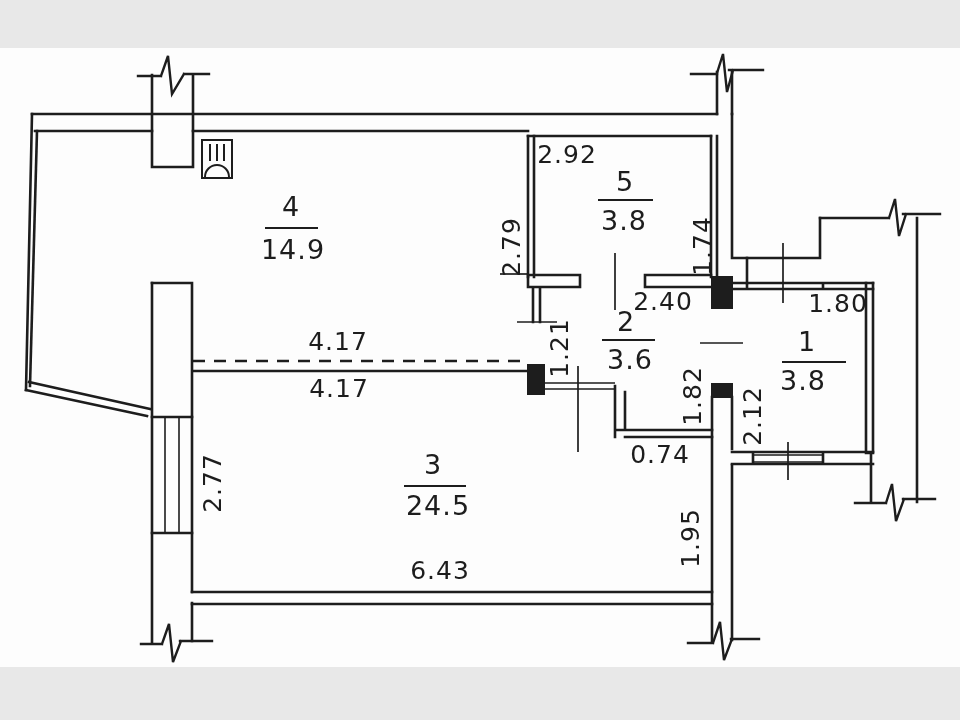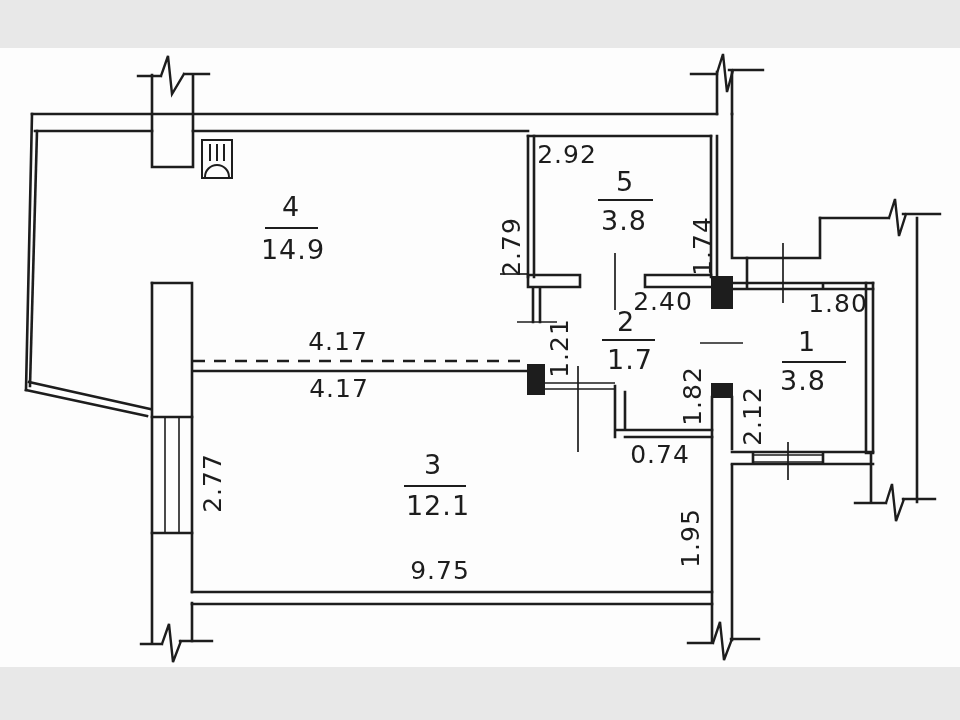--- a/index.html
+++ b/index.html
@@ -121,35 +121,35 @@
     </g>
   </svg>
 
   <div class="lbl num" style="left:291px;top:206px">4</div>
   <div class="lbl num" style="left:293px;top:249px">14.9</div>
 
   <div class="lbl num" style="left:625px;top:181px">5</div>
   <div class="lbl num" style="left:624px;top:220px">3.8</div>
 
   <div class="lbl num" style="left:626px;top:321px">2</div>
-  <div class="lbl num" style="left:630px;top:359px">1.7</div>
+  <div class="lbl num" style="left:630px;top:359px">3.6</div>
 
   <div class="lbl num" style="left:807px;top:341px">1</div>
   <div class="lbl num" style="left:803px;top:380px">3.8</div>
 
   <div class="lbl num" style="left:433px;top:464px">3</div>
-  <div class="lbl num" style="left:438px;top:505px">12.1</div>
+  <div class="lbl num" style="left:438px;top:505px">24.5</div>
 
   <div class="lbl" style="left:567px;top:154px">2.92</div>
   <div class="lbl v" style="left:511px;top:247px">2.79</div>
   <div class="lbl v" style="left:702px;top:246px">1.74</div>
   <div class="lbl" style="left:663px;top:301px">2.40</div>
   <div class="lbl" style="left:838px;top:303px">1.80</div>
   <div class="lbl" style="left:338px;top:341px">4.17</div>
   <div class="lbl" style="left:339px;top:388px">4.17</div>
   <div class="lbl v" style="left:559px;top:348px">1.21</div>
   <div class="lbl v" style="left:692px;top:396px">1.82</div>
   <div class="lbl v" style="left:752px;top:416px">2.12</div>
   <div class="lbl" style="left:660px;top:454px">0.74</div>
   <div class="lbl v" style="left:212px;top:483px">2.77</div>
-  <div class="lbl" style="left:440px;top:570px">9.75</div>
+  <div class="lbl" style="left:440px;top:570px">6.43</div>
   <div class="lbl v" style="left:690px;top:538px">1.95</div>
 </div>
 
 </body></html>

